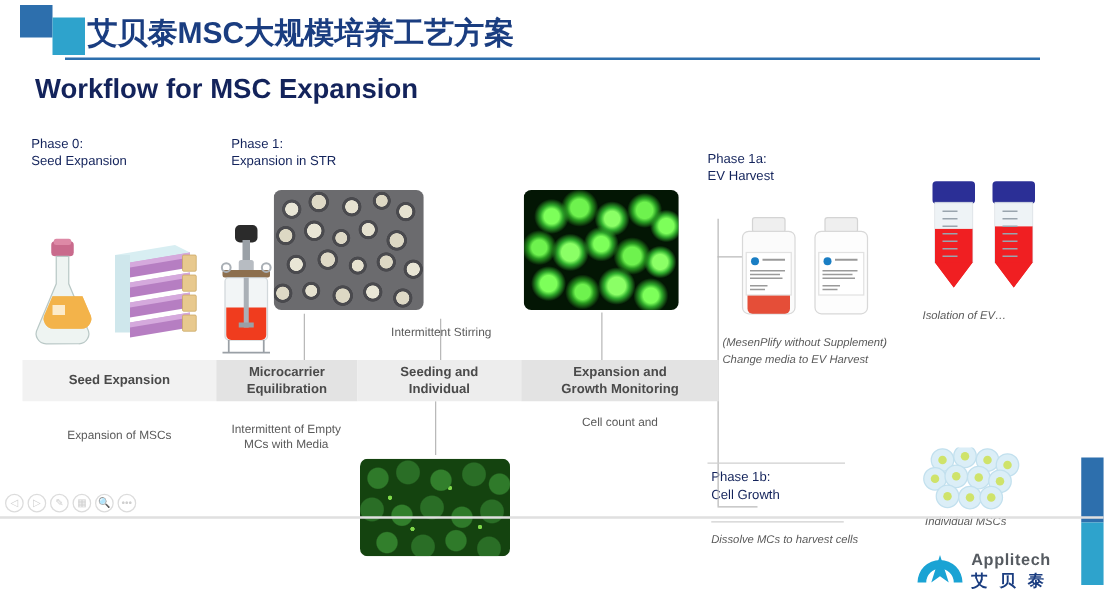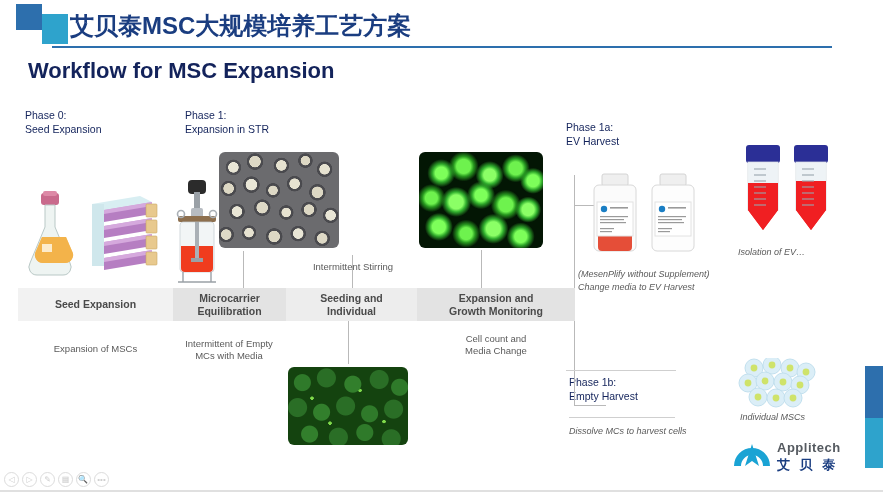--- a/index.html
+++ b/index.html
@@ -4,21 +4,21 @@
 <style>
   * { box-sizing: border-box; margin: 0; padding: 0; }
   html, body {
     width: 883px; height: 492px;
     background: #ffffff;
     font-family: "Liberation Sans", sans-serif;
     overflow: hidden;
   }
   #slide {
     position: relative;
-    width: 883px; height: 492px;
+    width: 883px; height: 415px;
     background: #ffffff;
   }
 
   
   .hdr-bar-dark {
     position: absolute; left: 16px; top: 4px;
     width: 26px; height: 26px; background: #2d6fad;
   }
   .hdr-bar-light {
     position: absolute; left: 42px; top: 14px;
@@ -228,21 +228,21 @@
   <div class="phase phase-1">
     <div>Phase 1:</div>
     <div>Expansion in STR</div>
   </div>
   <div class="phase phase-1a">
     <div>Phase 1a:</div>
     <div>EV Harvest</div>
   </div>
   <div class="phase phase-1b">
     <div>Phase 1b:</div>
-    <div>Empty Harvest</div>
+    <div>Cell Growth</div>
   </div>
 
   <div class="ln ln-v-mc"></div>
   <div class="ln ln-v-stir"></div>
   <div class="ln ln-v-seed"></div>
   <div class="ln ln-v-green"></div>
   <div class="ln ln-v-right"></div>
   <div class="ln ln-h-top"></div>
   <div class="ln ln-h-bot"></div>
   <div class="ln ln-h-pha"></div>
@@ -442,21 +442,20 @@
     </div>
   </div>
 
   <div class="cap cap-0">Expansion of MSCs</div>
   <div class="cap cap-1">
     <div>Intermittent of Empty</div>
     <div>MCs with Media</div>
   </div>
   <div class="cap cap-3">
     <div>Cell count and</div>
-    <div>Media Change</div>
   </div>
   <div class="stir-label">Intermittent Stirring</div>
 
   <div class="ital ital-ev">
     <div>(MesenPlify without Supplement)</div>
     <div>Change media to EV Harvest</div>
   </div>
   <div class="ital ital-harv">Dissolve MCs to harvest cells</div>
   <div class="ital ital-iso">Isolation of EV…</div>
   <div class="ital ital-msc">Individual MSCs</div>

